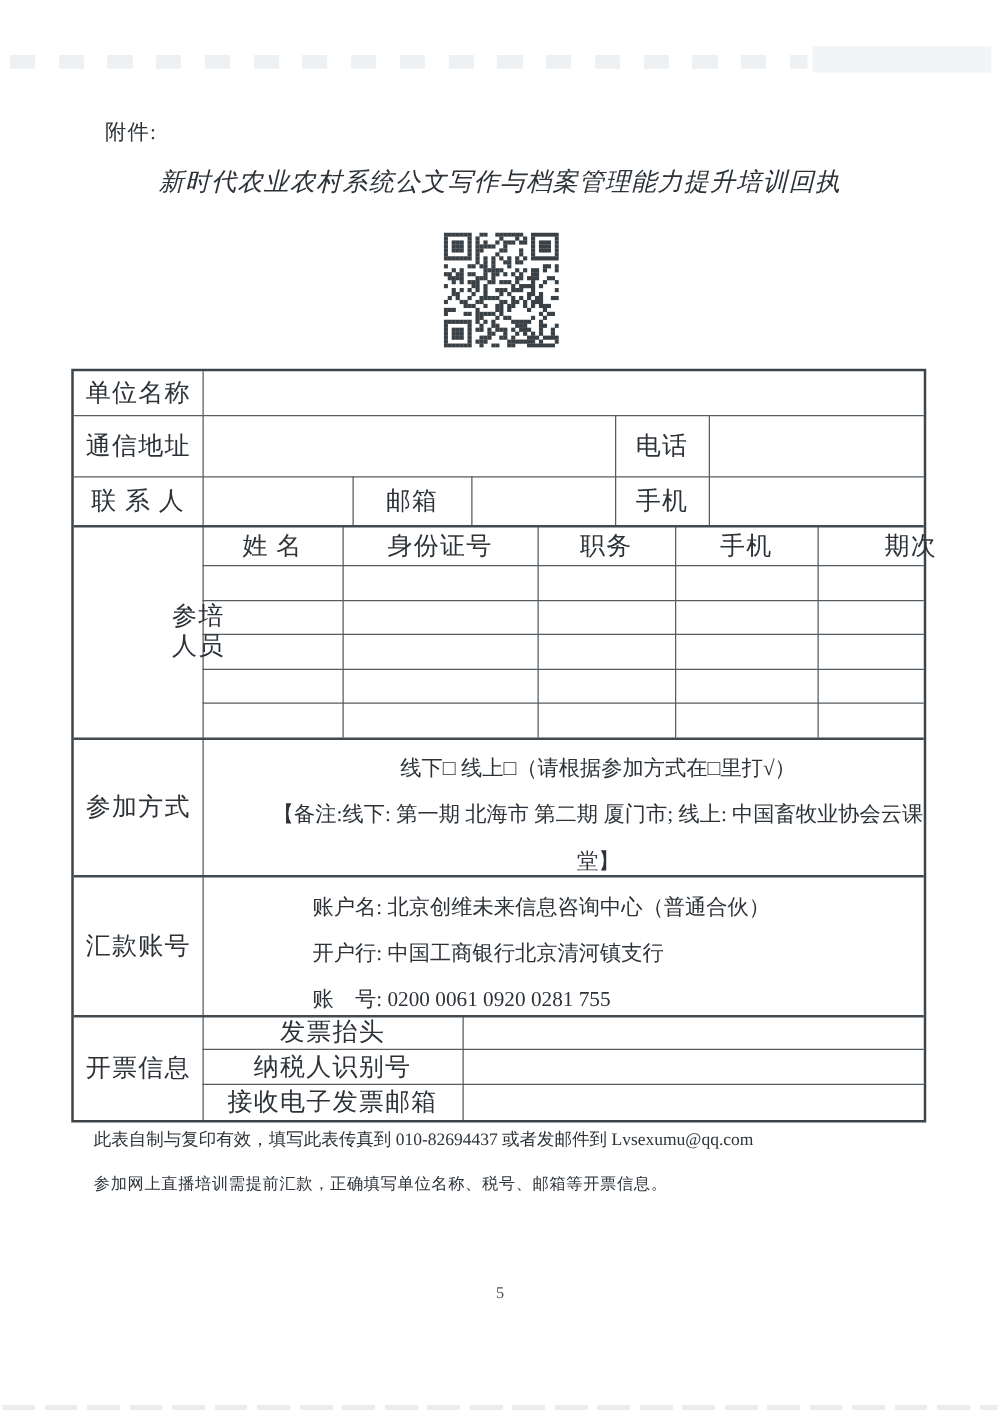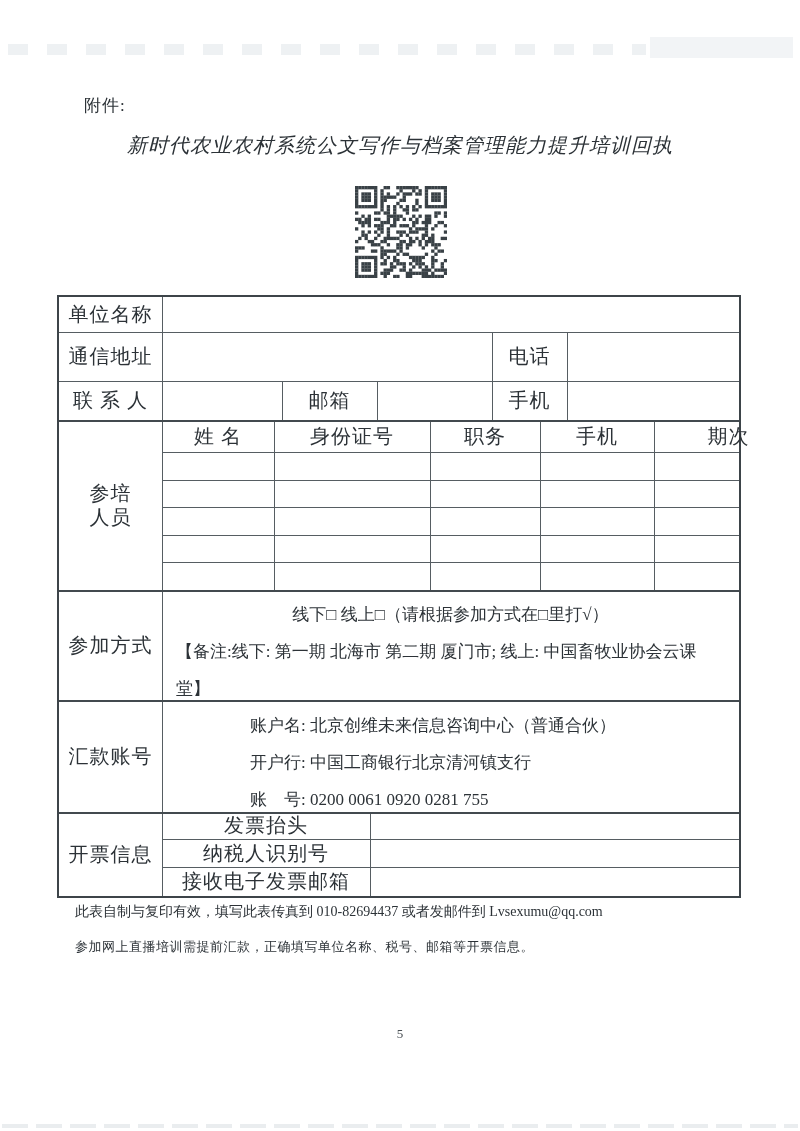--- a/index.html
+++ b/index.html
@@ -19,23 +19,23 @@
   .title{left:0;top:132px;width:800px;text-align:center;font-size:20px;letter-spacing:1px;font-style:italic;}
   .qr{left:355px;top:186px;width:92px;height:92px;}
   
   .tbl{left:57px;top:295px;width:680px;height:599px;border:2px solid #3d4449;}
   .vl{width:1px;background:#565d62;}
   .hl{height:1px;background:#565d62;}
   .hl.thick{height:2px;background:#434a4f;}
   .cell{display:flex;align-items:center;justify-content:center;
     font-size:20px;letter-spacing:1px;text-align:center;}
   .cell.two-line{flex-direction:column;line-height:24px;}
-  .content{font-size:17px;}
+  .content{font-size:17px;padding-left:28px;}
   .part-line1{text-align:center;margin-top:7px;line-height:36px;}
-  .part-note{text-align:left;padding:0 14px 0 14px;line-height:37px;}
+  .part-note{text-align:center;padding:0 14px 0 14px;line-height:37px;}
   .remit{padding:7px 0 0 88px;line-height:37px;text-align:left;}
   .foot1{left:75px;top:903px;width:680px;font-size:14px;}
   .foot2{left:75px;top:938px;width:680px;font-size:13px;letter-spacing:0.5px;}
   .pagenum{left:0;top:1026px;width:800px;text-align:center;font-size:13px;color:#4a5055;}
 </style>
 </head>
 <body>
 
 <div class="abs scan-dashes"></div>
 <div class="abs scan-band"></div>
@@ -474,21 +474,21 @@
   <div class="abs cell" style="left:433px;top:35px;width:75px;height:49px;">电话</div>
   <div class="abs cell" style="left:508px;top:35px;width:172px;height:49px;"></div>
 
   <div class="abs cell" style="left:0;top:84px;width:103px;height:39px;">联 系 人</div>
   <div class="abs cell" style="left:103px;top:84px;width:120px;height:39px;"></div>
   <div class="abs cell" style="left:223px;top:84px;width:95px;height:39px;">邮箱</div>
   <div class="abs cell" style="left:318px;top:84px;width:115px;height:39px;"></div>
   <div class="abs cell" style="left:433px;top:84px;width:75px;height:39px;">手机</div>
   <div class="abs cell" style="left:508px;top:84px;width:172px;height:39px;"></div>
 
-  <div class="abs cell two-line" style="left:0;top:123px;width:103px;height:170px;">
+  <div class="abs cell two-line" style="left:0;top:123px;width:103px;height:170px;padding-left:48px;">
     <span>参培</span>
     <span>人员</span>
   </div>
   <div class="abs cell" style="left:103px;top:123px;width:112px;height:32px;">姓 名</div>
   <div class="abs cell" style="left:215px;top:123px;width:156px;height:32px;">身份证号</div>
   <div class="abs cell" style="left:371px;top:123px;width:110px;height:32px;">职务</div>
   <div class="abs cell" style="left:481px;top:123px;width:114px;height:32px;">手机</div>
   <div class="abs cell" style="left:595px;top:123px;width:85px;height:32px;padding-left:32px;">期次</div>
 
   <div class="abs cell" style="left:0;top:293px;width:103px;height:110px;">参加方式</div>

